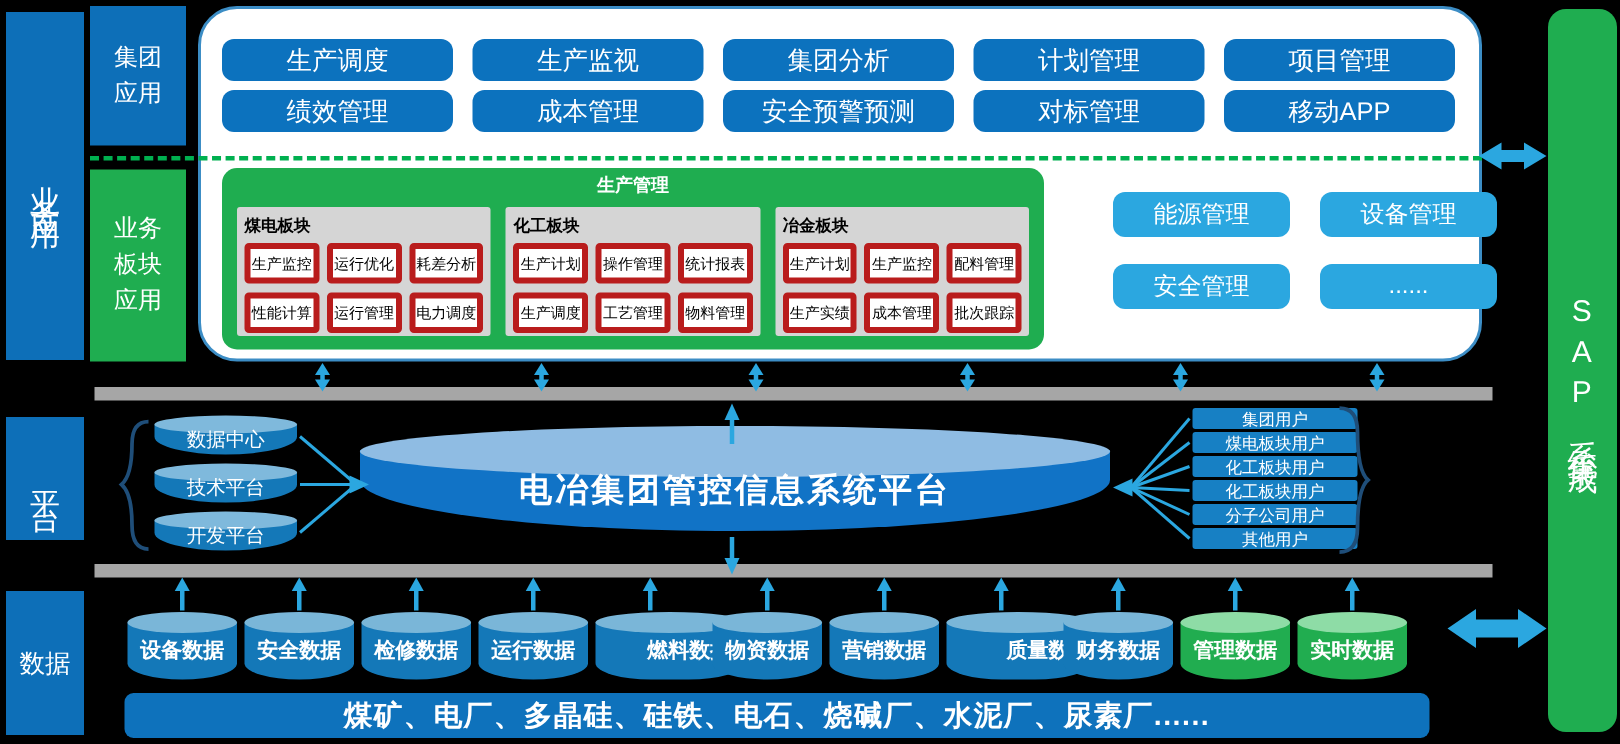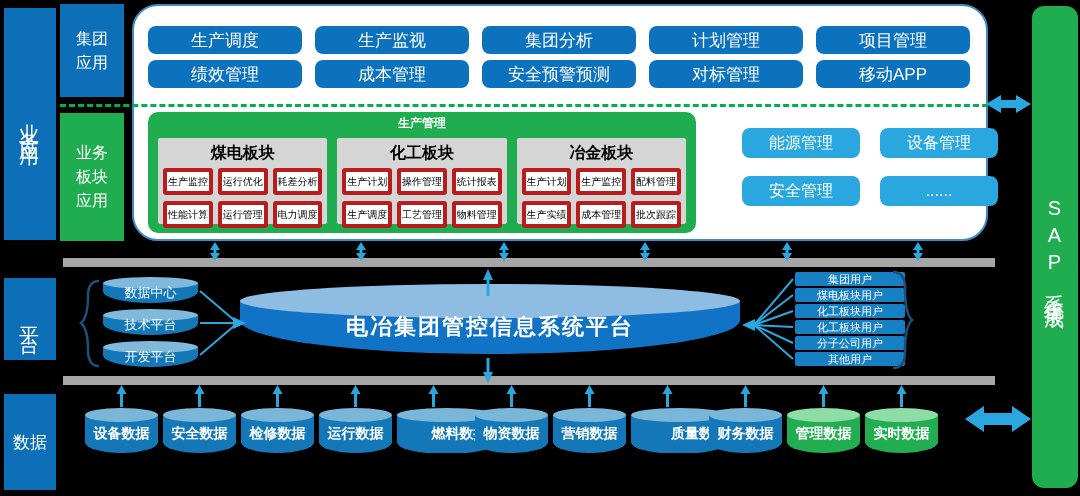--- a/index.html
+++ b/index.html
@@ -10,21 +10,21 @@
   .pre{white-space:pre-line;text-align:center;}
   .vtext{writing-mode:vertical-rl;text-orientation:upright;}
   .railbox{background:#0D6FB8;color:#fff;}
   .greenbox{background:#1FAD50;color:#fff;}
   .panel{background:#fff;border:2px solid #3C8DC5;border-radius:26px;z-index:1;}
   .dash{border-top:3px dashed #00B050;z-index:3;}
   .btn{background:#0C72BE;color:#fff;border-radius:8px;font-size:17px;display:flex;align-items:center;justify-content:center;}
   .lbtn{background:#2BA7E0;color:#fff;border-radius:8px;font-size:16px;display:flex;align-items:center;justify-content:center;z-index:2;margin-left:28px;}
   .prodpanel{background:#1FAD50;border-radius:10px;z-index:2;color:#fff;}
   .gbox{background:#D5D5D5;border-radius:2px;flex:1;padding:3px 5px 6px 5px;}
-  .gbox .gtitle{font-size:16px;font-weight:bold;color:#000;text-align:center;margin:2px 0 4px 0;}
+  .gbox .gtitle{font-size:11px;font-weight:bold;color:#000;text-align:left;margin:2px 0 4px 0;}
   .sgrid{display:grid;grid-template-columns:repeat(3,1fr);gap:6px 5px;}
   .sbtn{background:#fff;border:4px solid #b91c1c;border-radius:3px;font-size:10px;color:#000;height:19px;display:flex;align-items:center;justify-content:center;}
   .divider{background:#A6A6A6;z-index:1;}
   .pcyl{background:#1478B8;border-radius:0 0 48px 48px / 0 0 12px 12px;color:#fff;font-size:13px;z-index:2;}
   .pcyl::before{content:'';position:absolute;left:0;right:0;top:-6px;height:12px;border-radius:50%;background:#7FB9DC;}
   .pcyl span{position:relative;z-index:1;}
   .disk{background:#1173C6;border-radius:0 0 250px 250px / 0 0 34px 34px;color:#fff;z-index:2;}
   .disk::before{content:'';position:absolute;left:0;right:0;top:-16px;height:34px;border-radius:50%;background:#8FBCE3;}
   .disk span{position:relative;z-index:1;font-size:22px;font-weight:bold;letter-spacing:2px;}
   .ubox{background:#1780C4;color:#fff;border-radius:2px;font-size:11px;z-index:2;}
@@ -184,20 +184,23 @@
   <div class="abs dcyl blue flexc" style="left:709px;top:415px;width:73px;height:38px;">
       <span>财务数据</span>
     </div>
   <div class="abs dcyl green flexc" style="left:787px;top:415px;width:73px;height:38px;">
       <span>管理数据</span>
     </div>
   <div class="abs dcyl green flexc" style="left:865px;top:415px;width:73px;height:38px;">
       <span>实时数据</span>
     </div>
 
+  <div class="abs bottombar flexc" style="left:83px;top:462px;width:870px;height:30px;">
+      <span>煤矿、电厂、多晶硅、硅铁、电石、烧碱厂、水泥厂、尿素厂......</span>
+    </div>
 
   <div class="abs sapbar flexc vtext" style="left:1032px;top:6px;width:46px;height:482px;">
       <span>SAP系统集成</span>
     </div>
 
   <svg class="abs" style="left:0;top:0;z-index:4;pointer-events:none;" width="1080" height="496" viewBox="0 0 1080 496">
 
     <g fill="#2BA7E0">
       <path d="M210 250 L215 242 L220 250 Z"></path>
         <rect x="213.5" y="248" width="3" height="6"></rect>

